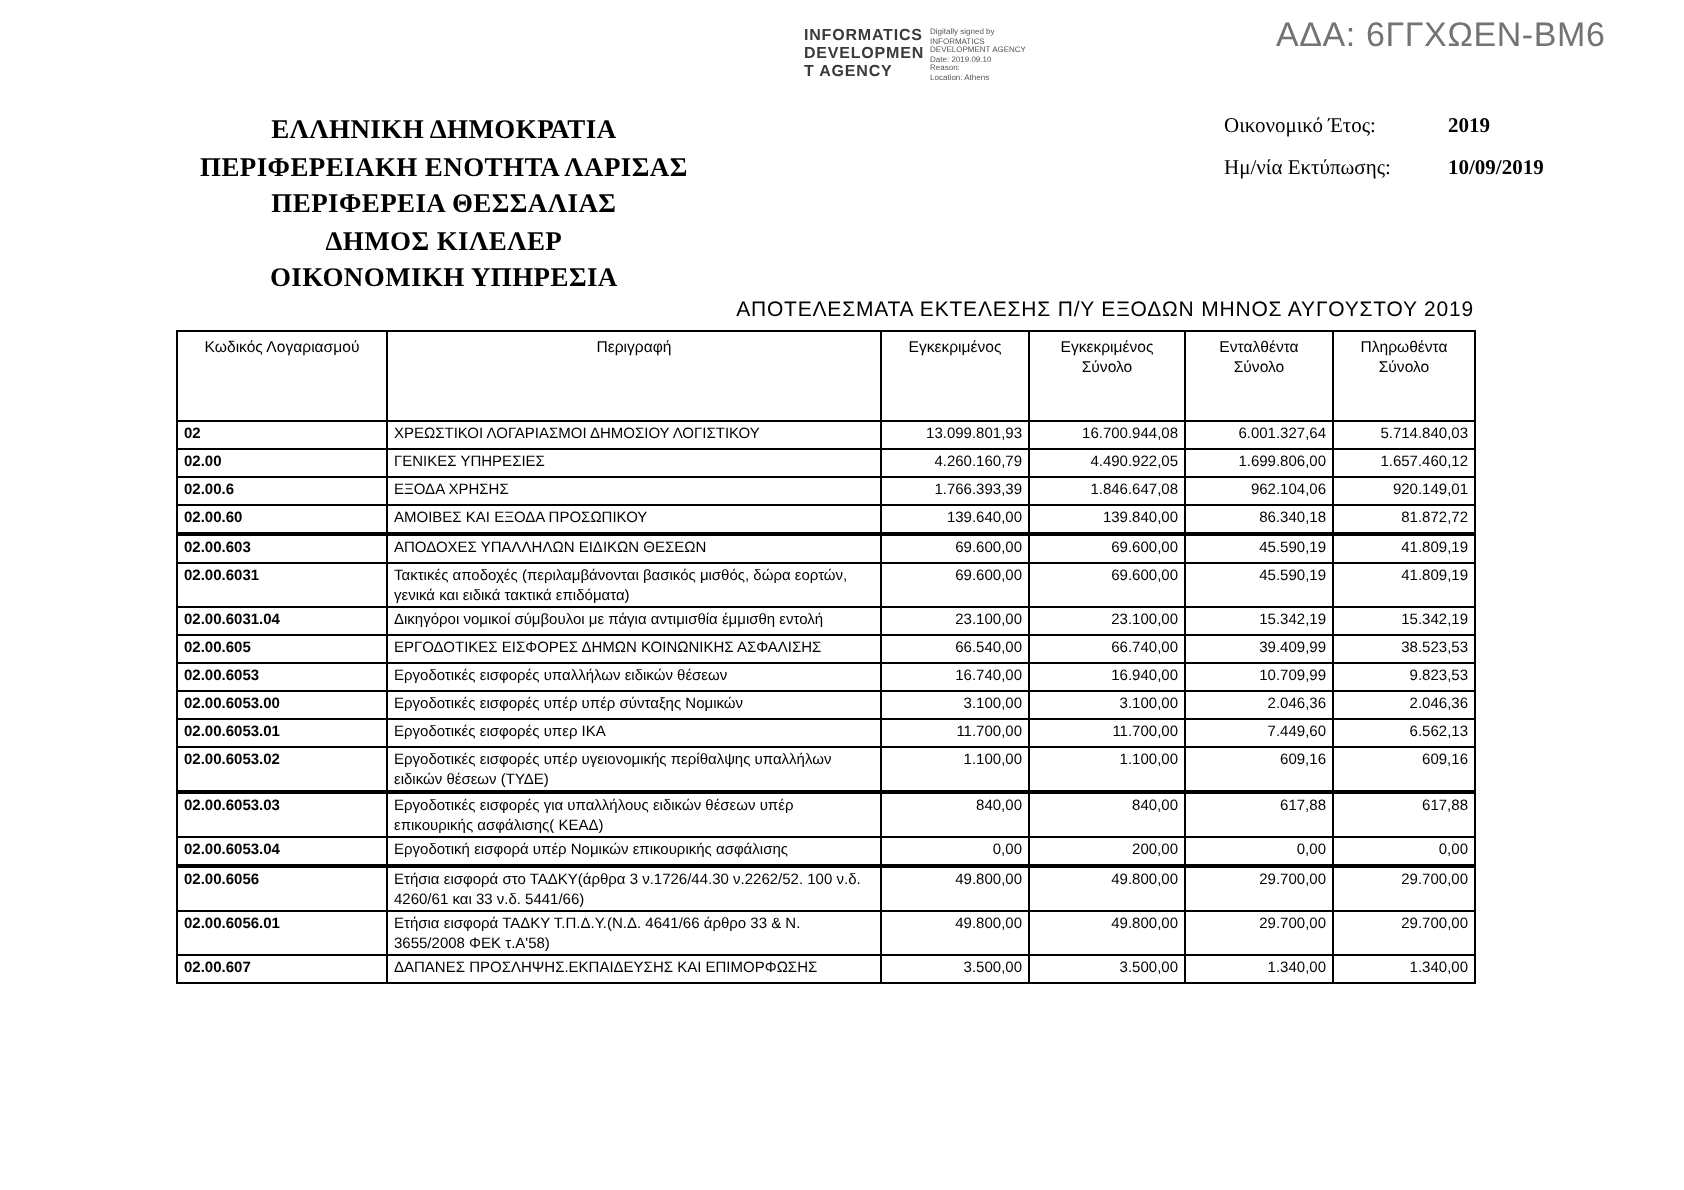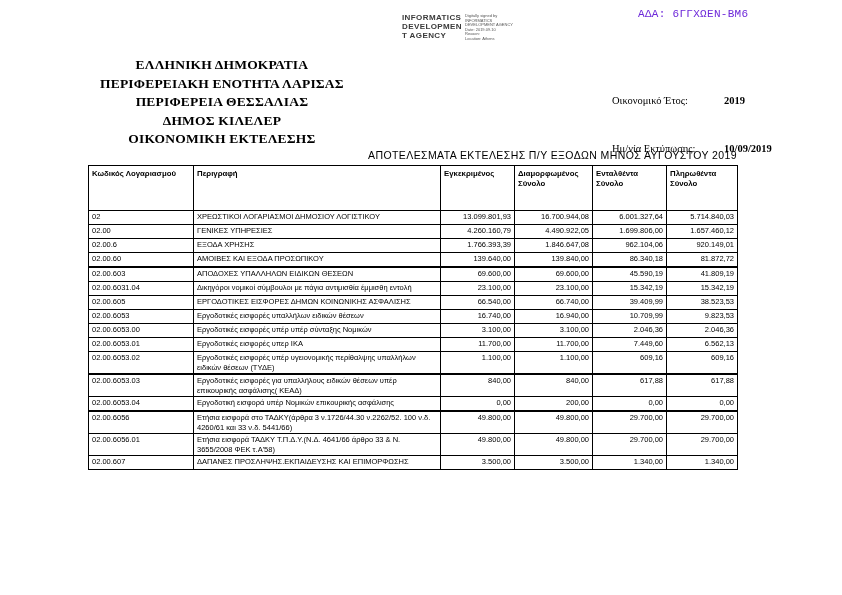--- a/index.html
+++ b/index.html
@@ -4,43 +4,43 @@
 <style>
   html,body{margin:0;padding:0;background:#888;}
   .page{position:relative;width:842px;height:595px;background:#ffffff;overflow:hidden;
         font-family:"Liberation Sans",sans-serif;color:#000;}
   
   .stamp{position:absolute;left:402px;top:13px;display:flex;gap:3px;}
   .stamp-agency{font-family:"Liberation Sans",sans-serif;font-size:8px;font-weight:bold;
         color:#3a3a3a;line-height:9px;letter-spacing:.4px;white-space:pre;}
   .stamp-details{font-size:4px;color:#555;line-height:4.6px;white-space:pre;margin-top:1px;}
   
-  .ada{position:absolute;left:638px;top:8px;font-size:11px;color:#6d28d9;letter-spacing:.3px;font-family:Liberation Mono, monospace;}
+  .ada{position:absolute;left:638px;top:8px;font-size:17px;color:#737373;letter-spacing:.3px;}
   
   .org{position:absolute;left:100px;top:56px;font-family:"Liberation Serif",serif;
        font-weight:bold;font-size:13.5px;line-height:18.5px;letter-spacing:.2px;text-align:center;}
   
   .meta{position:absolute;left:612px;top:58px;font-family:"Liberation Serif",serif;font-size:10.5px;}
-  .meta-row{display:flex;margin-bottom:10px;margin-top:37px;}
+  .meta-row{display:flex;margin-bottom:10px;}
   .meta-label{width:112px;}
   .meta-value{font-weight:bold;}
   
   .title{position:absolute;left:88px;top:149px;width:649px;text-align:right;
          font-size:10.5px;letter-spacing:.4px;}
   
   .tblwrap{position:absolute;left:88px;top:165px;width:649px;}
   table{border-collapse:collapse;table-layout:fixed;width:649px;
         font-size:7.5px;line-height:9.5px;}
   col.c0{width:105px}col.c1{width:247px}col.c2{width:74px}
   col.c3{width:78px}col.c4{width:74px}col.c5{width:71px}
   th,td{border:1px solid #000;padding:1px 3px;vertical-align:top;overflow:hidden;}
-  th{font-weight:bold;text-align:left;height:40px;font-size:7.8px;padding-top:3px;}
+  th{font-weight:normal;text-align:center;height:40px;font-size:7.8px;padding-top:3px;}
   td{height:11px;}
   td.num{text-align:right;white-space:nowrap;}
-  td.code{white-space:nowrap;}
+  td.code{white-space:nowrap;font-weight:bold;}
   tr.thick-top td{border-top:2px solid #000;}
 </style>
 </head>
 <body>
 
 <div class="page">
 
   <div class="stamp">
     <div class="stamp-agency">INFORMATICS
 DEVELOPMEN
@@ -53,21 +53,21 @@
 Location: Athens</div>
   </div>
 
   <div class="ada">ΑΔΑ: 6ΓΓΧΩΕΝ-ΒΜ6</div>
 
   <div class="org">
     <div>ΕΛΛΗΝΙΚΗ ΔΗΜΟΚΡΑΤΙΑ</div>
     <div>ΠΕΡΙΦΕΡΕΙΑΚΗ ΕΝΟΤΗΤΑ ΛΑΡΙΣΑΣ</div>
     <div>ΠΕΡΙΦΕΡΕΙΑ ΘΕΣΣΑΛΙΑΣ</div>
     <div>ΔΗΜΟΣ ΚΙΛΕΛΕΡ</div>
-    <div>ΟΙΚΟΝΟΜΙΚΗ ΕΚΤΕΛΕΣΗΣ</div>
+    <div>ΟΙΚΟΝΟΜΙΚΗ ΥΠΗΡΕΣΙΑ</div>
   </div>
 
   <div class="meta">
     <div class="meta-row">
       <span class="meta-label">Οικονομικό Έτος:</span>
       <span class="meta-value">2019</span>
     </div>
     <div class="meta-row">
       <span class="meta-label">Ημ/νία Εκτύπωσης:</span>
       <span class="meta-value">10/09/2019</span>
@@ -84,21 +84,21 @@
           <col class="c2">
           <col class="c3">
           <col class="c4">
           <col class="c5">
       </colgroup>
       <thead>
         <tr>
           <th>Κωδικός Λογαριασμού</th>
           <th>Περιγραφή</th>
           <th>Εγκεκριμένος</th>
-          <th>Διαμορφωμένος Σύνολο</th>
+          <th>Εγκεκριμένος Σύνολο</th>
           <th>Ενταλθέντα Σύνολο</th>
           <th>Πληρωθέντα Σύνολο</th>
         </tr>
       </thead>
       <tbody>
 
           <tr>
             <td class="code">02</td>
             <td>ΧΡΕΩΣΤΙΚΟΙ ΛΟΓΑΡΙΑΣΜΟΙ ΔΗΜΟΣΙΟΥ ΛΟΓΙΣΤΙΚΟΥ</td>
             <td class="num">13.099.801,93</td>
@@ -136,20 +136,28 @@
 
           <tr class="thick-top">
             <td class="code">02.00.603</td>
             <td>ΑΠΟΔΟΧΕΣ ΥΠΑΛΛΗΛΩΝ ΕΙΔΙΚΩΝ ΘΕΣΕΩΝ</td>
             <td class="num">69.600,00</td>
             <td class="num">69.600,00</td>
             <td class="num">45.590,19</td>
             <td class="num">41.809,19</td>
           </tr>
 
+          <tr>
+            <td class="code">02.00.6031</td>
+            <td>Τακτικές αποδοχές (περιλαμβάνονται βασικός μισθός, δώρα εορτών, γενικά και ειδικά τακτικά επιδόματα)</td>
+            <td class="num">69.600,00</td>
+            <td class="num">69.600,00</td>
+            <td class="num">45.590,19</td>
+            <td class="num">41.809,19</td>
+          </tr>
 
 
           <tr>
             <td class="code">02.00.6031.04</td>
             <td>Δικηγόροι νομικοί σύμβουλοι με πάγια αντιμισθία  έμμισθη εντολή</td>
             <td class="num">23.100,00</td>
             <td class="num">23.100,00</td>
             <td class="num">15.342,19</td>
             <td class="num">15.342,19</td>
           </tr>

